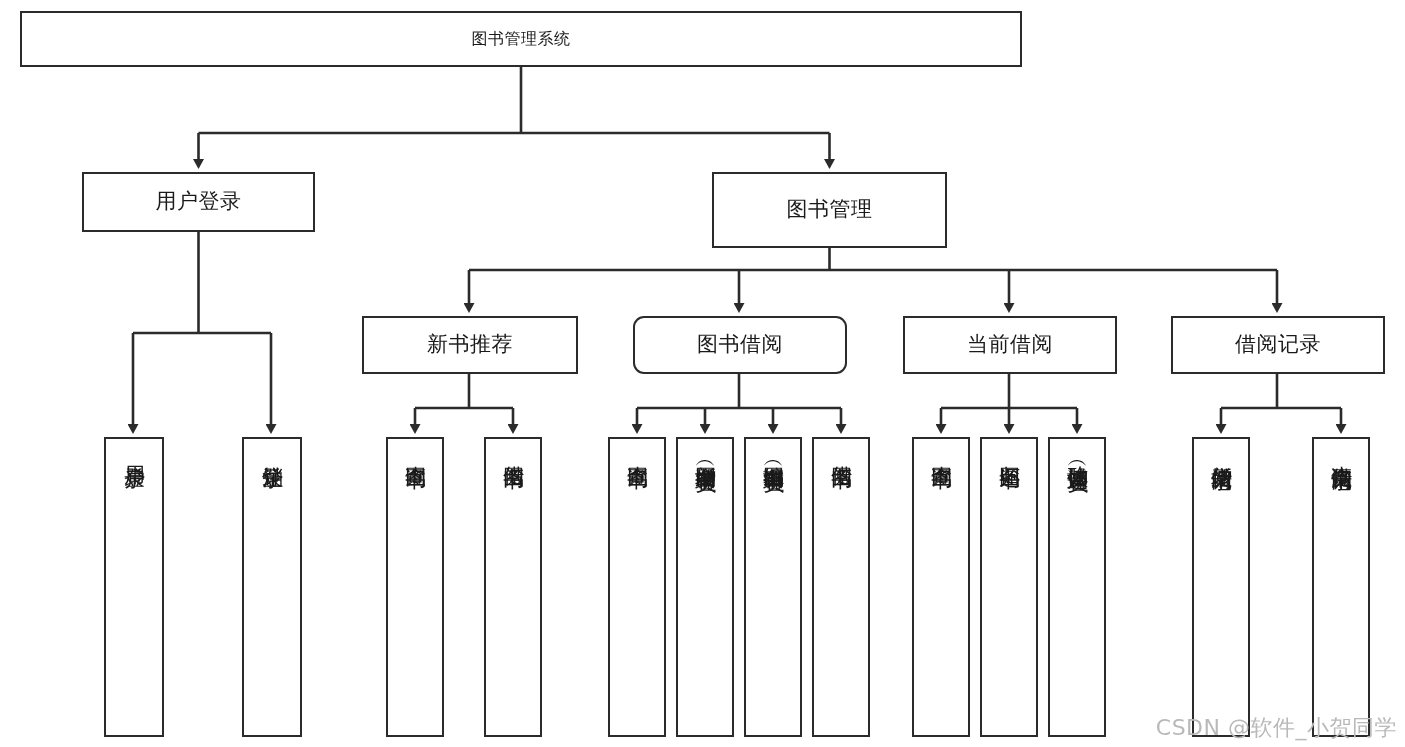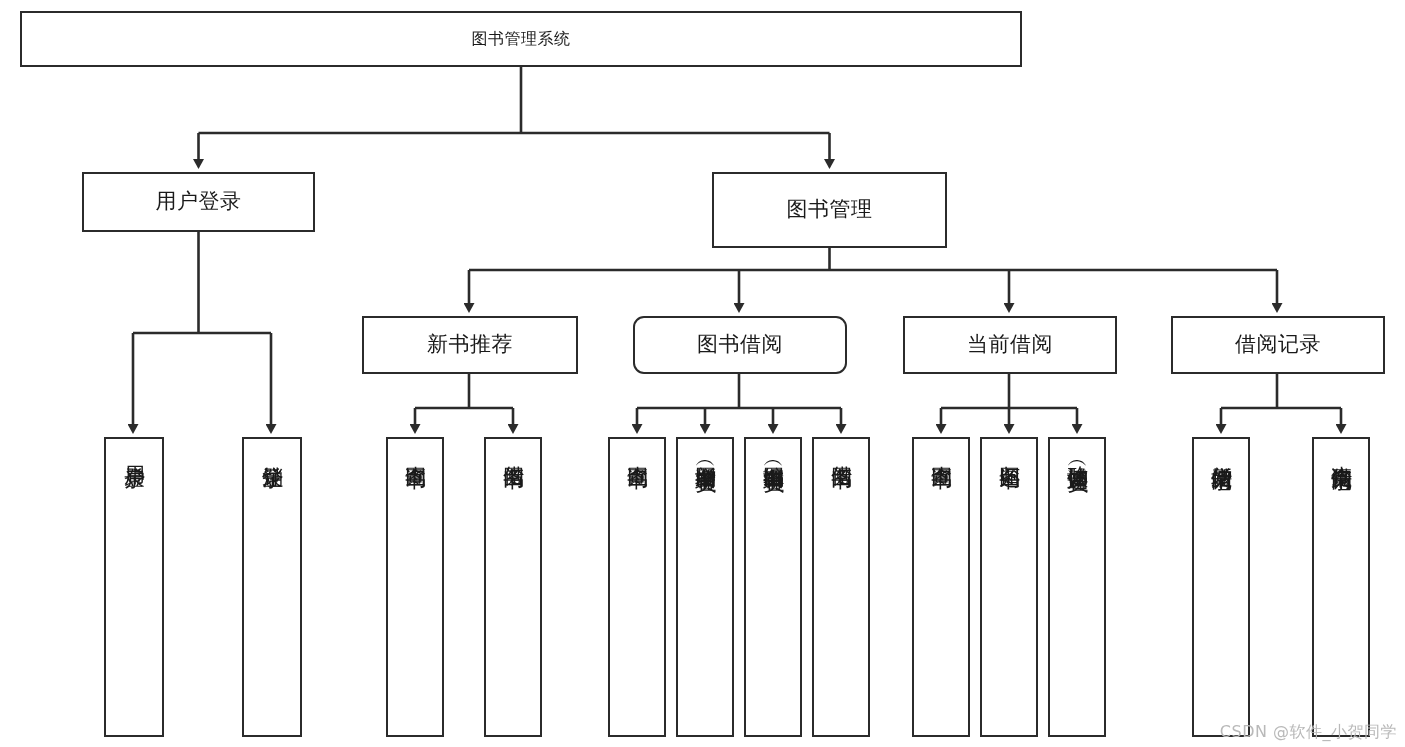--- a/index.html
+++ b/index.html
@@ -61,21 +61,21 @@
     white-space: nowrap;
     text-align: center;
   }
   .hlabel {
     white-space: nowrap;
   }
   #watermark {
     position: absolute;
     right: 8px;
     bottom: 4px;
-    font-size: 16px;
+    font-size: 22px;
     color: #b9b9b9;
     letter-spacing: 0.5px;
     white-space: nowrap;
     user-select: none;
   }
 </style>
 </head>
 <body>
 
 <div id="canvas">

